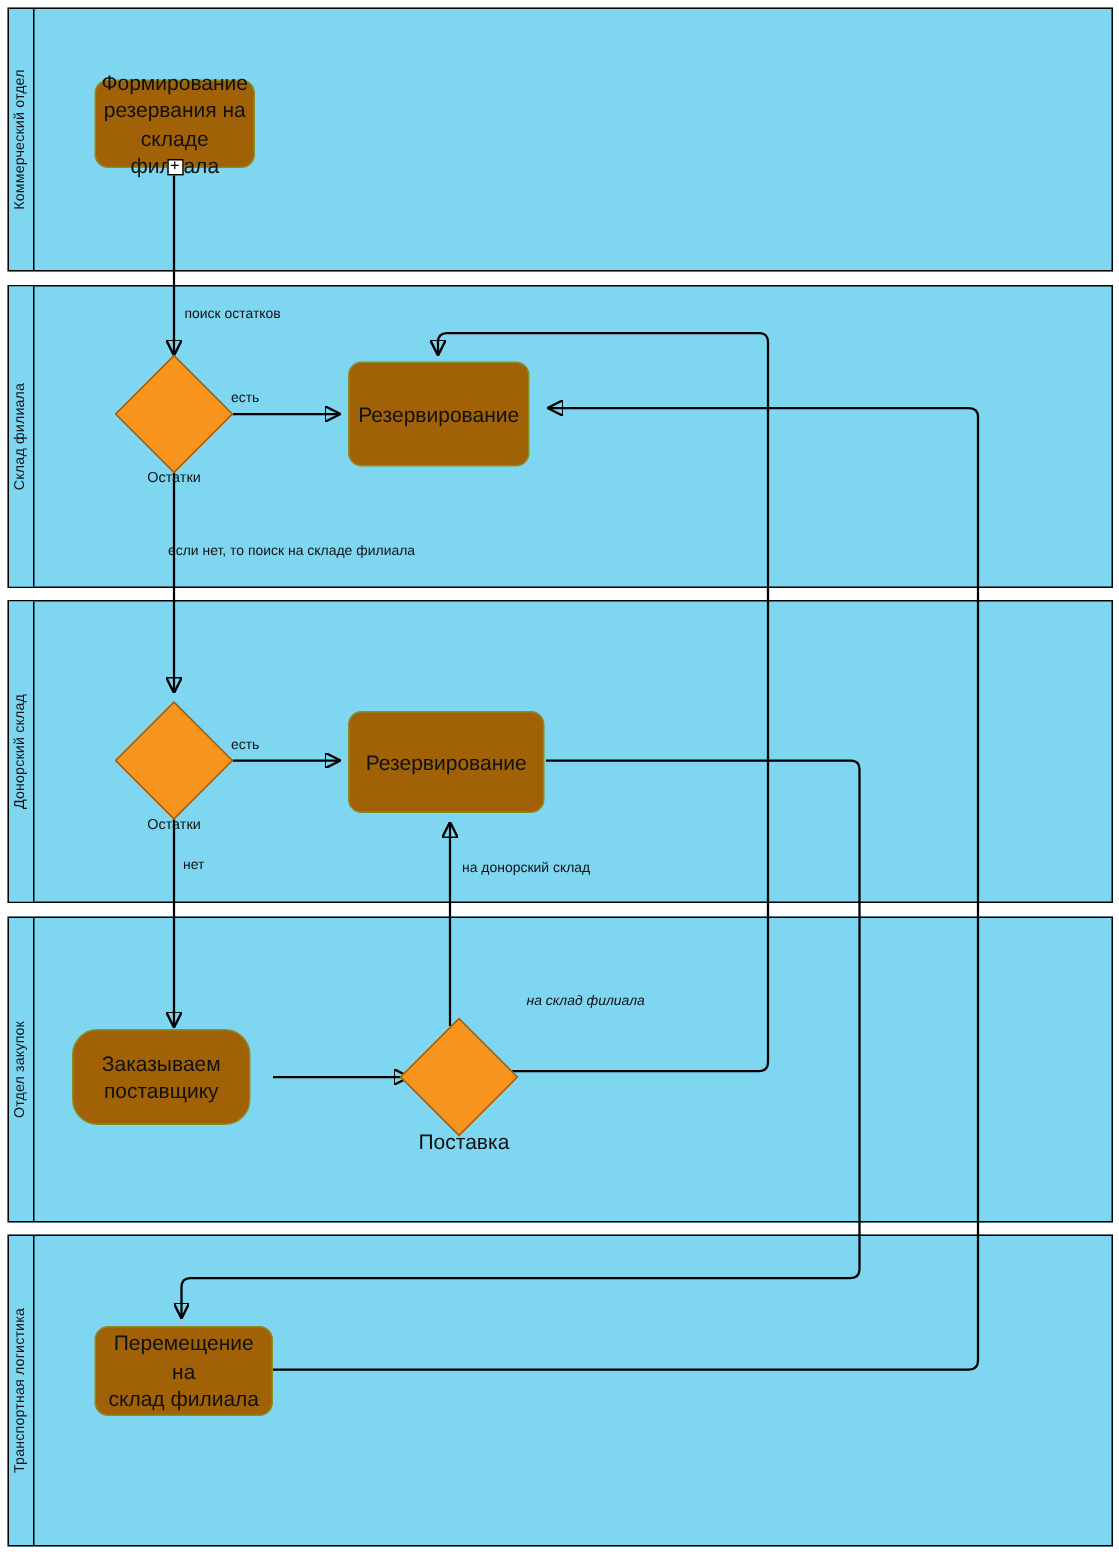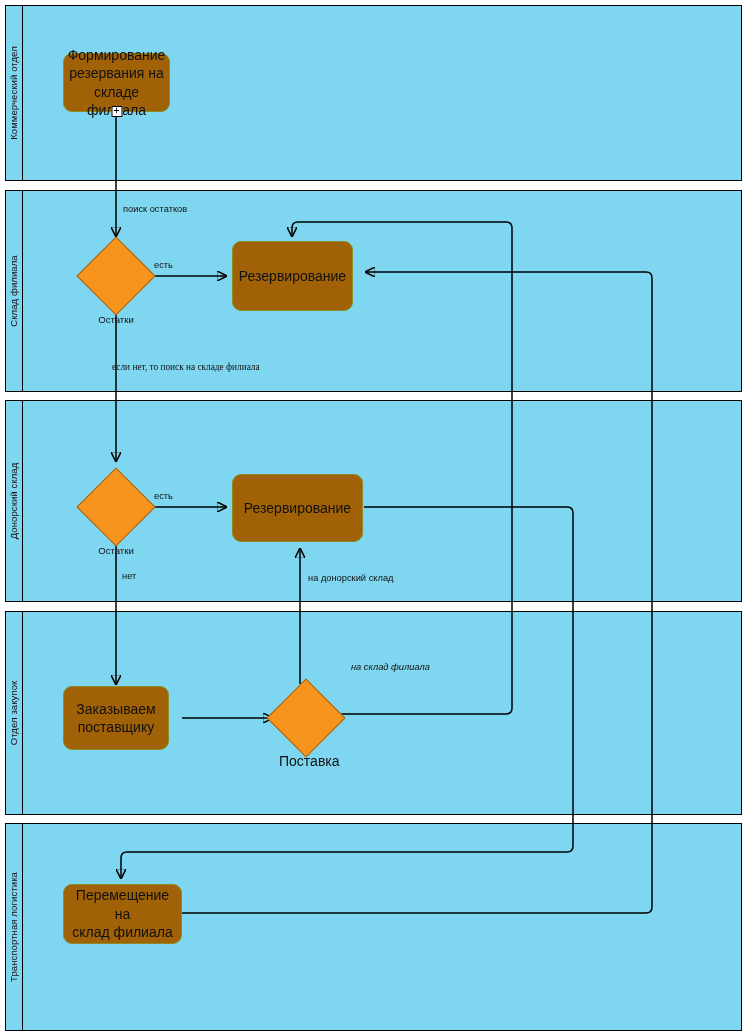--- a/index.html
+++ b/index.html
@@ -201,21 +201,21 @@
   </div>
 
   <div class="task" style="left:232px; top:241px; width:121px; height:70px;">
     <span>Резервирование</span>
   </div>
 
   <div class="task" style="left:232px; top:474px; width:131px; height:68px;">
     <span>Резервирование</span>
   </div>
 
-  <div class="task" style="left:63px; top:686px; width:106px; height:64px;">
+  <div class="task" style="left:48px; top:686px; width:119px; height:64px;border-radius:17px;">
     <span>Заказываем
 поставщику</span>
   </div>
 
   <div class="task" style="left:63px; top:884px; width:119px; height:60px;">
     <span>Перемещение на
 склад филиала</span>
   </div>
 
   <div class="gateway" style="left:77px; top:237px;">
@@ -230,21 +230,21 @@
 
   <div class="gateway" style="left:267px; top:679px;">
     <div class="dshape"></div>
   </div>
   <div class="gateway-caption" style="left:279px; top:753px;">Поставка</div>
 
   <div class="edge-label" style="left:113px; top:204px;margin-left:10px;">поиск остатков</div>
 
   <div class="edge-label" style="left:154px; top:260px;">есть</div>
 
-  <div class="edge-label" style="left:112px; top:362px;font-family:Liberation Serif, serif;">если нет, то поиск на складе филиала</div>
+  <div class="edge-label" style="left:112px; top:362px;">если нет, то поиск на складе филиала</div>
 
   <div class="edge-label" style="left:154px; top:491px;">есть</div>
 
   <div class="edge-label" style="left:122px; top:571px;">нет</div>
 
   <div class="edge-label" style="left:308px; top:573px;">на донорский склад</div>
 
   <div class="edge-label" style="left:351px; top:662px;font-style:italic;">на склад филиала</div>
 
 </div>

